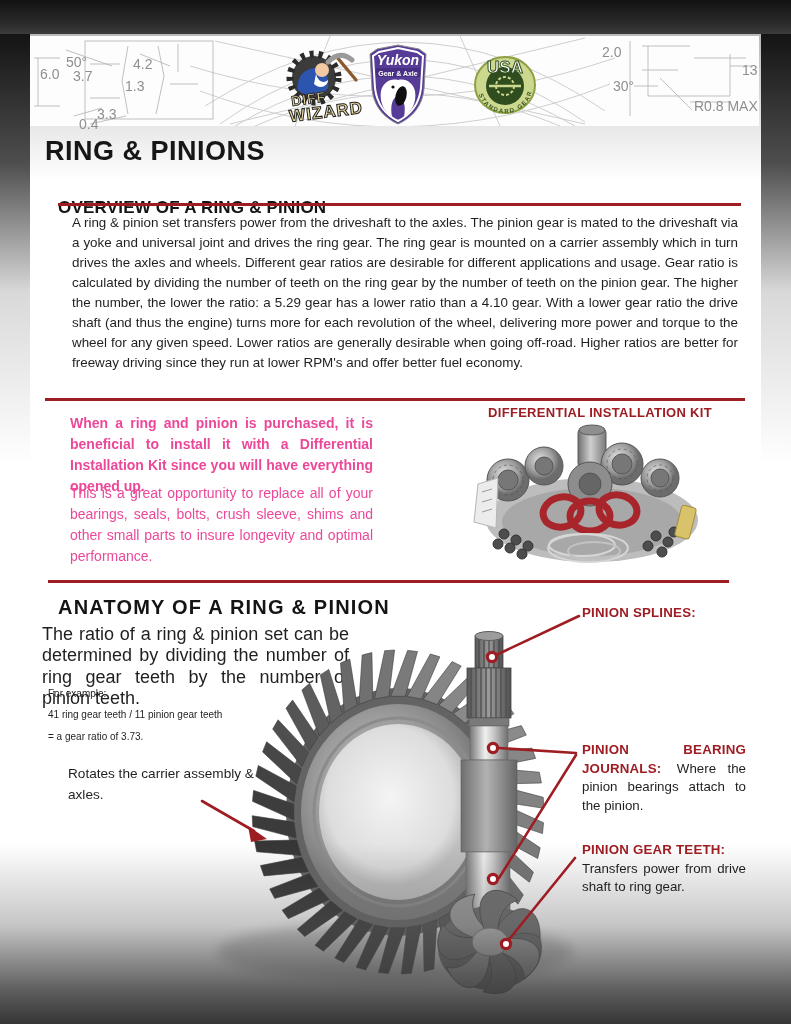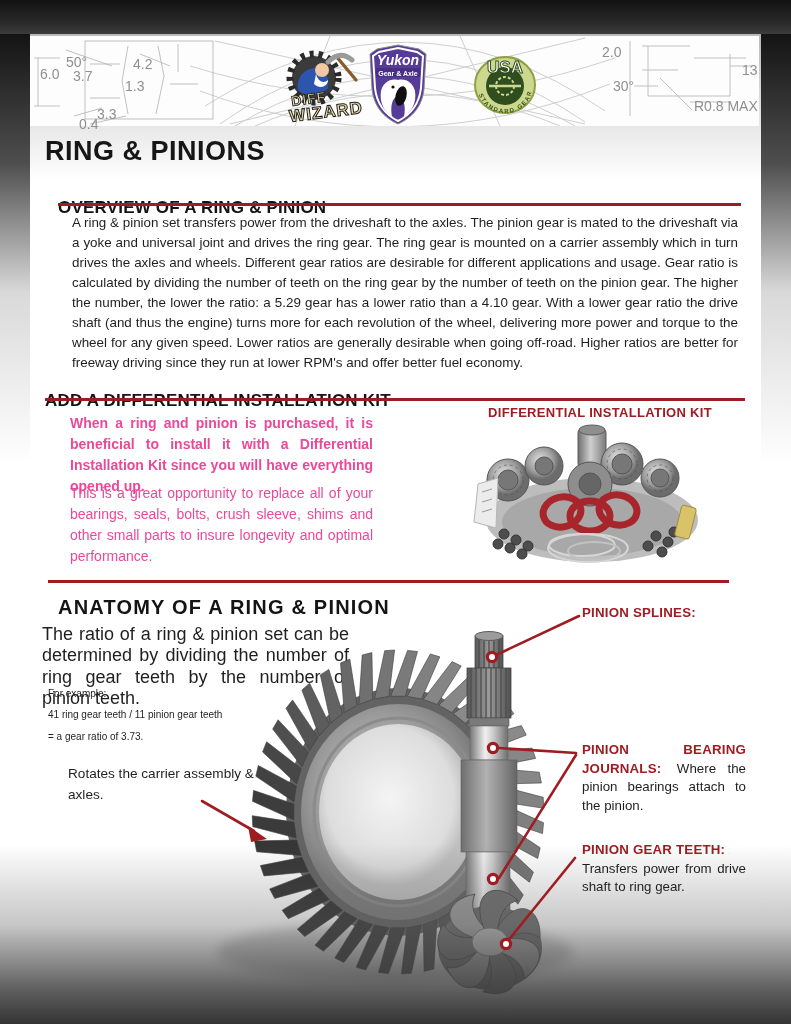--- a/index.html
+++ b/index.html
@@ -140,21 +140,20 @@
       </text>
     </svg>
   </div>
 
   <div class="h-title">RING &amp; PINIONS</div>
 
   <div class="h-sec" style="left:58px;top:178px">OVERVIEW OF A RING &amp; PINION</div>
   <div class="rule" style="left:58px;top:203px;width:683px"></div>
   <div class="body-p" style="left:72px;top:213px;width:666px">A ring &amp; pinion set transfers power from the driveshaft to the axles. The pinion gear is mated to the driveshaft via a yoke and universal joint and drives the ring gear. The ring gear is mounted on a carrier assembly which in turn drives the axles and wheels. Different gear ratios are desirable for different applications and usage. Gear ratio is calculated by dividing the number of teeth on the ring gear by the number of teeth on the pinion gear. The higher the number, the lower the ratio: a 5.29 gear has a lower ratio than a 4.10 gear. With a lower gear ratio the drive shaft (and thus the engine) turns more for each revolution of the wheel, delivering more power and torque to the wheel for any given speed. Lower ratios are generally desirable when going off-road. Higher ratios are better for freeway driving since they run at lower RPM's and offer better fuel economy.</div>
 
-  <div class="h-sec" style="left:45px;top:371px">ADD A DIFFERENTIAL INSTALLATION KIT</div>
   <div class="rule" style="left:45px;top:398px;width:700px"></div>
   <div class="kit-p bold" style="left:70px;top:413px;width:303px">When a ring and pinion is purchased, it is beneficial to install it with a Differential Installation Kit since you will have  everything opened up.</div>
   <div class="kit-p" style="left:70px;top:483px;width:303px">This is a great opportunity to replace all of your bearings, seals, bolts, crush sleeve, shims and other small parts to insure longevity and optimal performance.</div>
   <div class="kit-caption">DIFFERENTIAL INSTALLATION KIT</div>
 
   <svg class="gfx" style="left:470px;top:422px" width="245" height="152" viewBox="0 0 245 152">
     <defs>
       <radialGradient id="brg" cx="40%" cy="35%">
           <stop offset="0%" stop-color="#e3e3e3"></stop>
           <stop offset="70%" stop-color="#9a9a9a"></stop>

